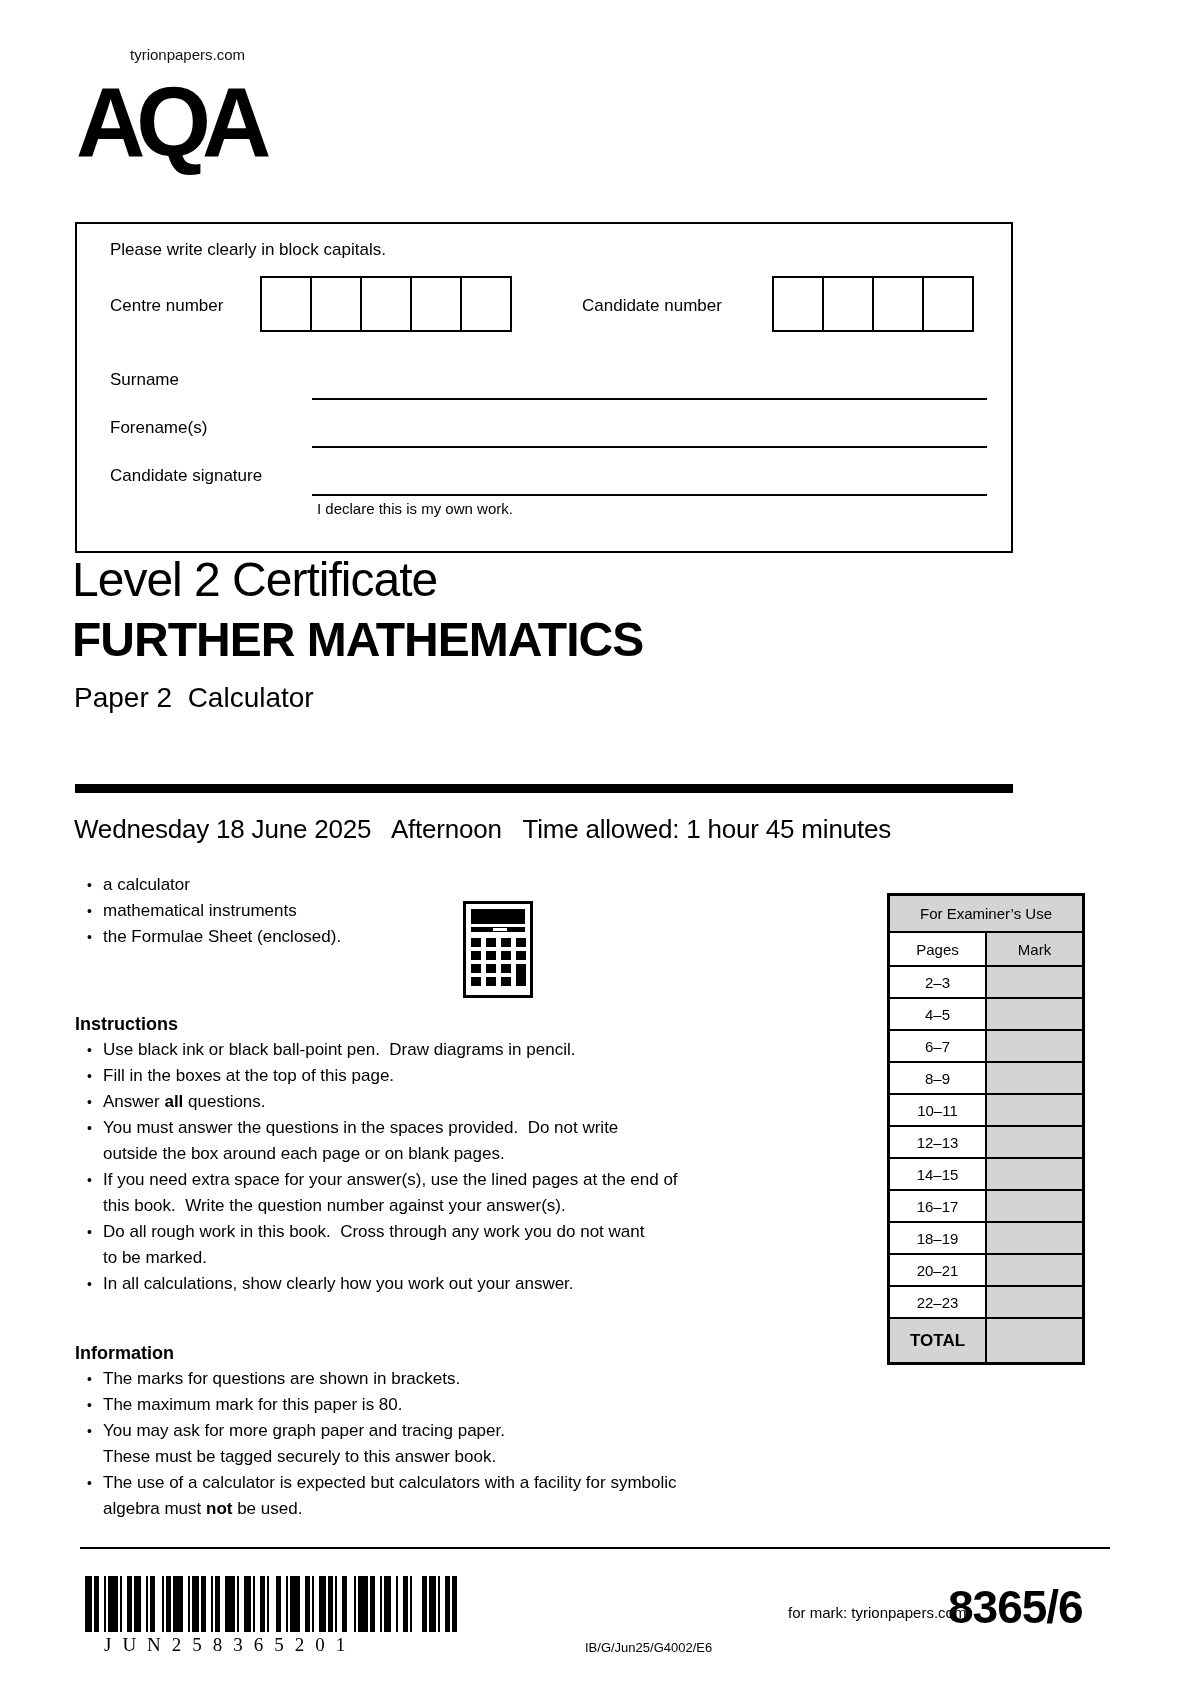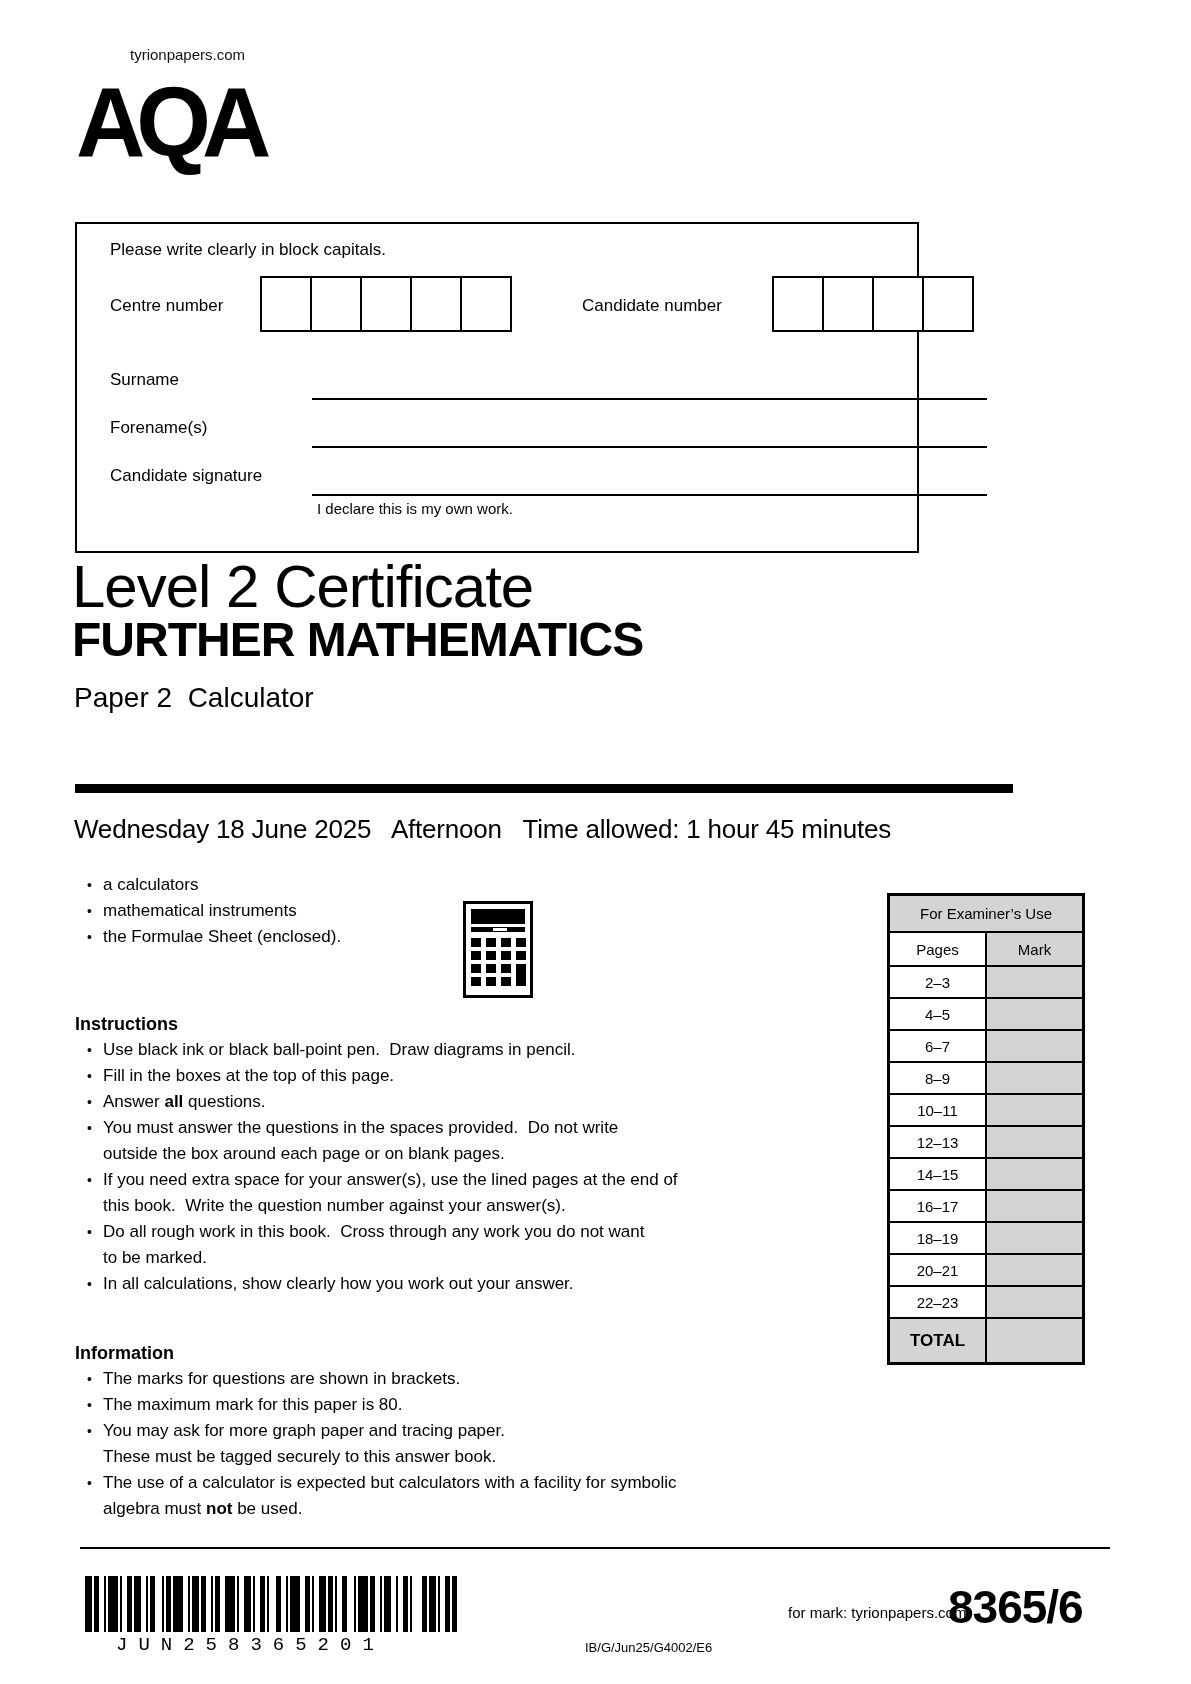--- a/index.html
+++ b/index.html
@@ -6,30 +6,30 @@
   .page{position:relative;width:1191px;height:1684px;margin:0 auto;background:#ffffff;
         font-family:"Liberation Sans",sans-serif;color:#000;overflow:hidden;}
   .abs{position:absolute;}
 
   
   .watermark{left:130px;top:46px;font-size:15px;color:#111;}
   .aqa-logo{left:76px;top:74px;font-size:96px;font-weight:900;letter-spacing:-9px;
             transform:scaleY(1.02);line-height:1;}
 
   
-  .cand-box{left:75px;top:222px;width:844px;height:331px;border:2px solid #000;box-sizing:border-box;}
+  .cand-box{left:75px;top:222px;width:938px;height:331px;border:2px solid #000;box-sizing:border-box;}
   .cand-box .lbl{position:absolute;font-size:17px;}
   .numrow{position:absolute;display:flex;}
   .numcell{width:52px;height:56px;border:2px solid #000;background:#fff;box-sizing:border-box;margin-left:-2px;}
   .numcell:first-child{margin-left:0;}
   .wline{position:absolute;height:20px;border-bottom:2px solid #000;}
   .decl{position:absolute;font-size:15px;}
 
   
-  .title1{left:72px;top:552px;font-size:60px;letter-spacing:-1px;font-weight:400;text-align:center;}
+  .title1{left:72px;top:552px;font-size:48px;letter-spacing:-1px;font-weight:400;text-align:center;}
   .title2{left:72px;top:612px;font-size:48px;letter-spacing:-1px;font-weight:700;}
   .paper-line{left:74px;top:682px;font-size:28px;white-space:pre;}
   .thick-rule{left:75px;top:784px;width:938px;height:9px;background:#000;}
   .session{left:74px;top:814px;font-size:26px;white-space:pre;letter-spacing:-0.2px;}
 
   
   .sec{width:740px;}
   .sec-h{font-size:18px;font-weight:700;line-height:26px;}
   .sec-intro{font-size:17px;line-height:26px;}
   .li{display:flex;font-size:17px;line-height:26px;}
@@ -57,21 +57,21 @@
   .exam-table .colh{height:32px;font-weight:400;}
   .exam-table .pages-col{width:100px;}
   .exam-table td.pr{height:30px;}
   .exam-table .totalrow td{height:43px;font-size:17px;font-weight:700;}
   .gray{background:#d4d4d4;}
 
   
   .footer-rule{left:80px;top:1547px;width:1030px;height:2px;background:#000;}
   .barcode{left:85px;top:1576px;width:394px;height:56px;overflow:hidden;white-space:nowrap;font-size:0;}
   .bcbar{display:inline-block;height:56px;background:#000;vertical-align:top;}
-  .barcode-text{left:116px;top:1634px;font-family:Liberation Mono, monospace;font-size:19px;letter-spacing:11px;}
+  .barcode-text{left:104px;top:1634px;font-family:Liberation Serif, serif;font-size:19px;letter-spacing:11px;}
   .ref-code{left:585px;top:1640px;font-size:13px;}
   .promo{left:788px;top:1604px;font-size:15px;}
   .paper-code{left:948px;top:1580px;font-size:46px;font-weight:700;letter-spacing:-1px;}
 </style>
 </head>
 <body>
 
 <div class="page">
 
   <a class="abs watermark">tyrionpapers.com</a>
@@ -113,21 +113,21 @@
   <div class="abs title2">FURTHER MATHEMATICS</div>
   <div class="abs paper-line">Paper 2  Calculator</div>
 
   <div class="abs thick-rule"></div>
   <div class="abs session">Wednesday 18 June 2025   Afternoon   Time allowed: 1 hour 45 minutes</div>
 
   <div class="abs sec materials-sec">
     <div>
         <div class="li">
           <span class="bullet">•</span>
-          <span class="litext"><span>a calculators</span></span>
+          <span class="litext"><span>a calculator</span></span>
         </div>
         <div class="li">
           <span class="bullet">•</span>
           <span class="litext"><span>mathematical instruments</span></span>
         </div>
         <div class="li">
           <span class="bullet">•</span>
           <span class="litext"><span>the Formulae Sheet (enclosed).</span></span>
         </div>
       </div>

